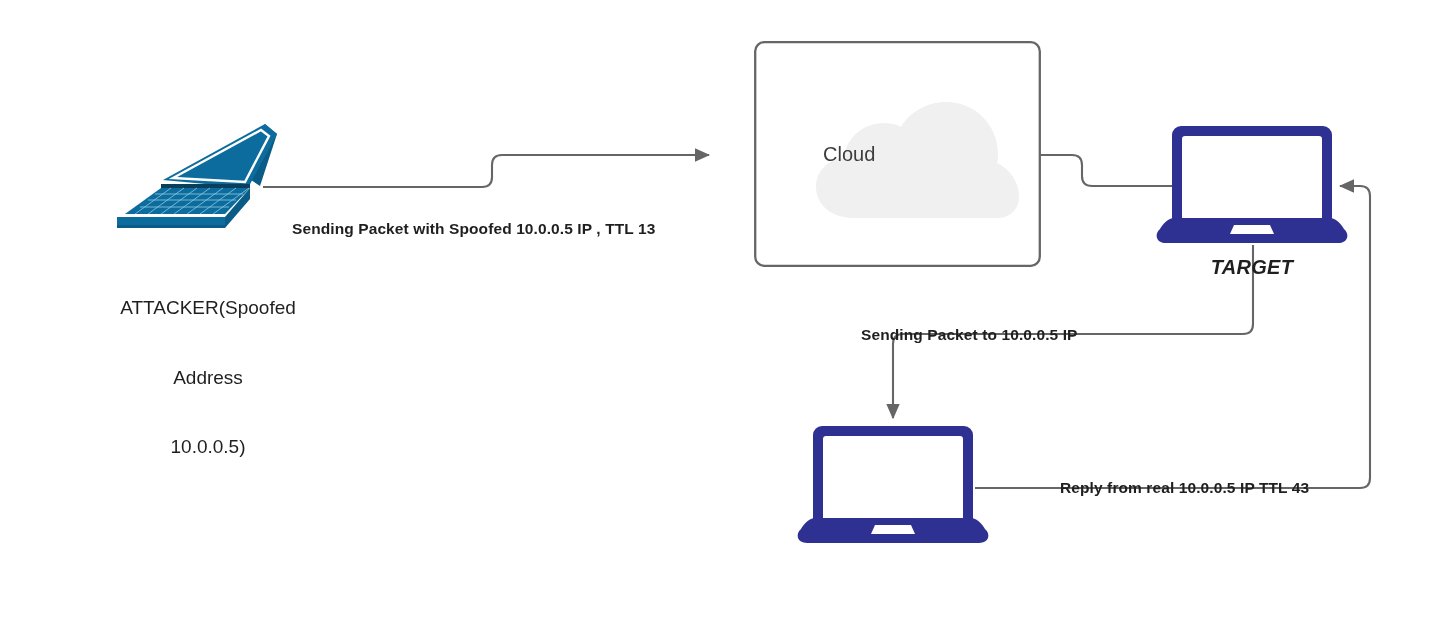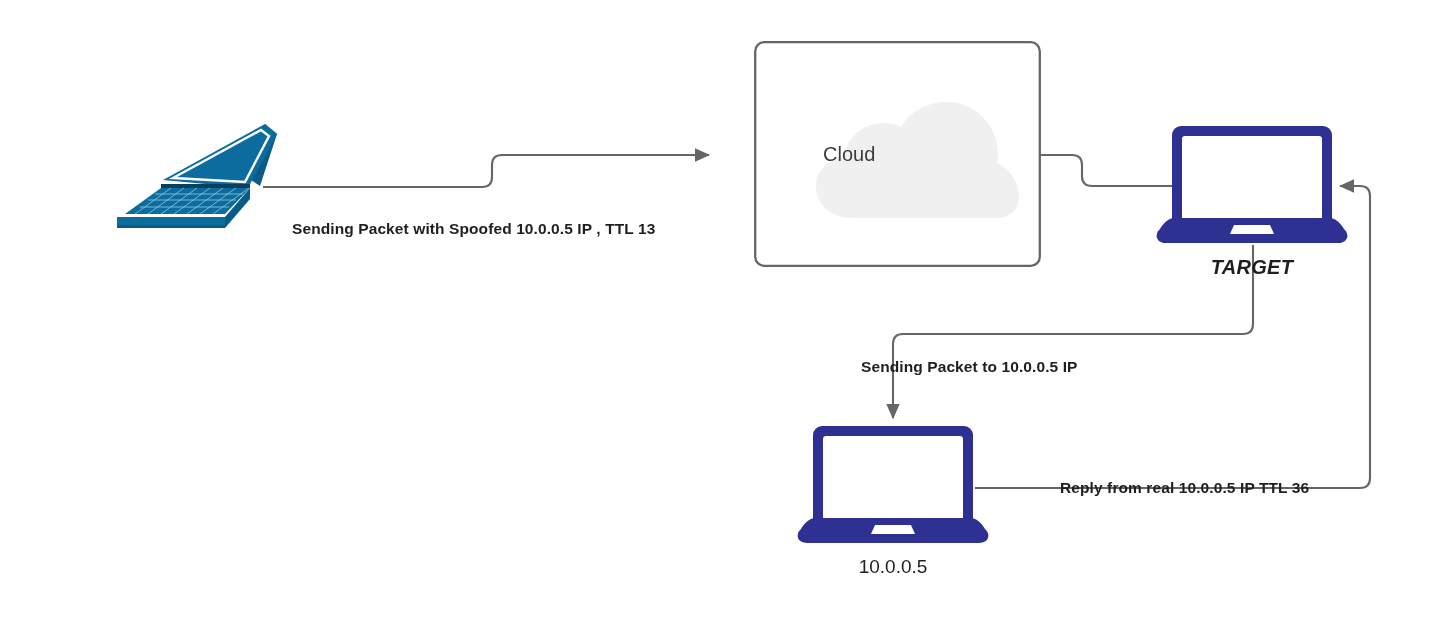--- a/index.html
+++ b/index.html
@@ -113,20 +113,25 @@
       <path d="M 20 92 L 120 92 L 120 95 L 20 95 Z" fill="#ffffff"></path>
 
       <path d="M 12 95 L 120 95 L 120 106 L 12 106 Z" fill="#0c6c9e"></path>
 
       <path d="M 12 103 L 120 103 L 120 106 L 12 106 Z" fill="#0a5c86"></path>
 
       <path d="M 120 95 L 145 66 L 145 77 L 120 106 Z" fill="#0a5c86"></path>
     </svg>
   </div>
 
+  <div class="label label-plain" style="left:58px; top:250px; width:300px;">
+    <div>ATTACKER(Spoofed</div>
+    <div>Address</div>
+    <div>10.0.0.5)</div>
+  </div>
 
   <div class="node" style="left:710px; top:41px; width:287px; height:226px;padding-left:44px;">
     <svg width="287" height="226" viewBox="0 0 287 226" xmlns="http://www.w3.org/2000/svg">
       <rect x="1.2" y="1.2" width="284.6" height="223.6" rx="9" ry="9" fill="#ffffff" stroke="#666666" stroke-width="2.3"></rect>
       <g>
         <path d="M 99 177
                  C 77 177 62 163 62 146
                  C 62 130 74 118 90 117
                  C 92 97 109 82 130 82
                  C 136 82 142 83 147 86
@@ -160,21 +165,20 @@
   <div class="node" style="left:793px; top:424px; width:200px; height:124px;">
     <svg width="200" height="124" viewBox="0 0 200 124" xmlns="http://www.w3.org/2000/svg">
       <rect x="20" y="2" width="160" height="103" rx="9" ry="9" fill="#2e3192"></rect>
       <rect x="30" y="12" width="140" height="87" rx="3" ry="3" fill="#ffffff"></rect>
       <path d="M 8 105 C 8 105 14 94 22 94 L 178 94 C 186 94 192 105 192 105
                C 198 110 196 119 186 119 L 14 119 C 4 119 2 110 8 105 Z" fill="#2e3192"></path>
       <path d="M 82 101 L 118 101 L 122 110 L 78 110 Z" fill="#ffffff"></path>
     </svg>
   </div>
 
-  <div class="label label-plain" style="left:813px; top:555px; width:160px;">10.0.0.5</div>
 
   <div class="label label-bold" style="left:292px; top:196px;margin-top:24px;">Sending Packet with Spoofed 10.0.0.5 IP , TTL 13</div>
 
-  <div class="label label-bold" style="left:861px; top:326px;margin-top:32px;">Sending Packet to 10.0.0.5 IP</div>
+  <div class="label label-bold" style="left:861px; top:326px;">Sending Packet to 10.0.0.5 IP</div>
 
-  <div class="label label-bold" style="left:1060px; top:479px;">Reply from real 10.0.0.5 IP TTL 36</div>
+  <div class="label label-bold" style="left:1060px; top:479px;">Reply from real 10.0.0.5 IP TTL 43</div>
 
 </div>
 
 </body></html>

